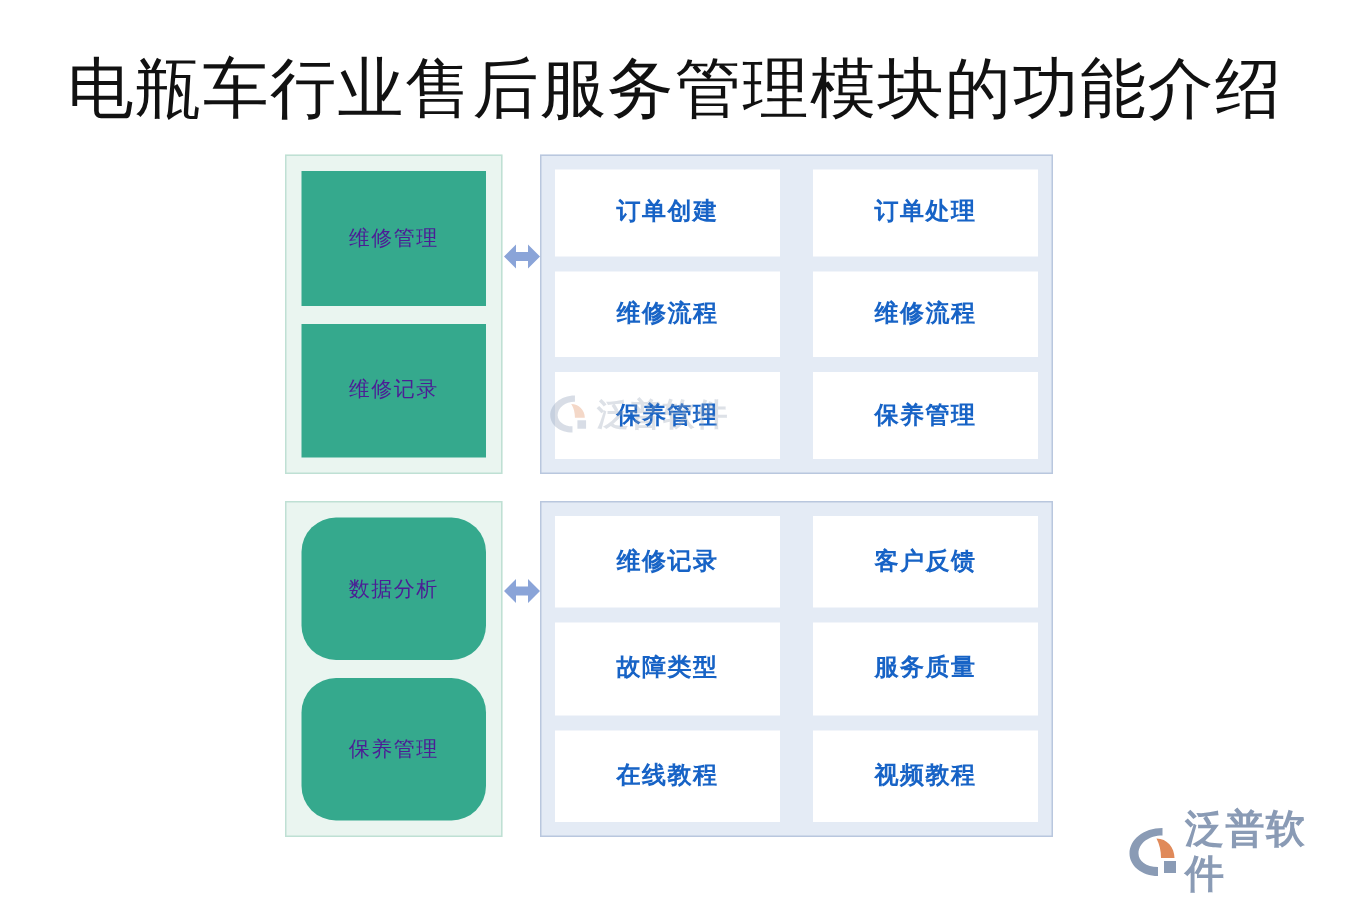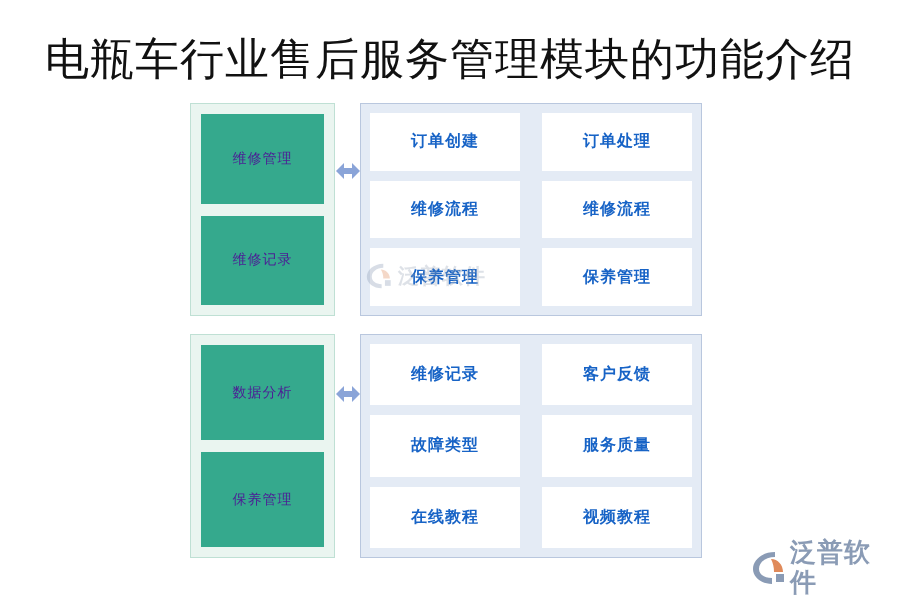--- a/index.html
+++ b/index.html
@@ -66,21 +66,21 @@
     font-family: "Liberation Serif", "DejaVu Serif", serif;
     font-size: 14px;
     font-weight: 400;
     display: flex;
     align-items: center;
     justify-content: center;
     letter-spacing: 1px;
     flex: 1 1 0;
   }
   .row-1 .green-box { min-height: 82px; }
-  .row-2 .green-box { min-height: 88px; }
+  .row-2 .green-box { min-height: 88px; border-radius: 23px; }
   .green-gap { height: 12px; flex: 0 0 12px; }
 
   
   .connector {
     position: relative;
     width: 25px;
     flex: 0 0 25px;
     display: flex;
     align-items: center;
     justify-content: center;

